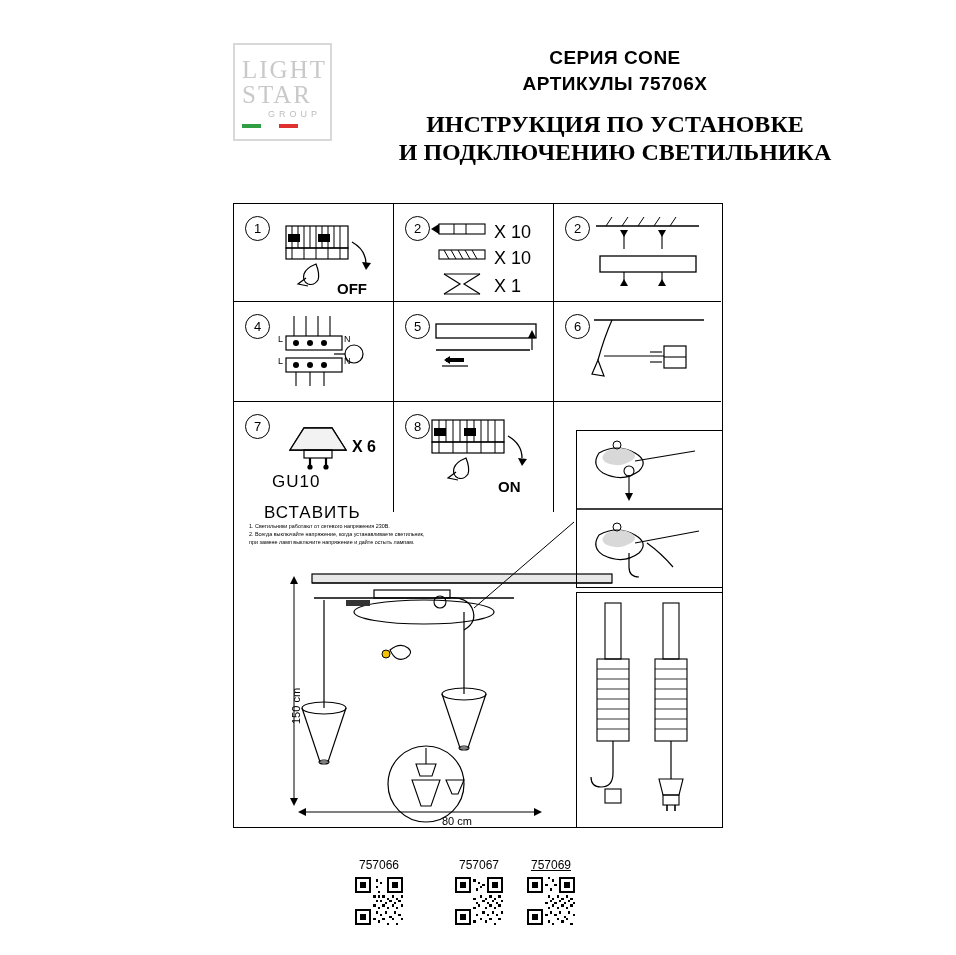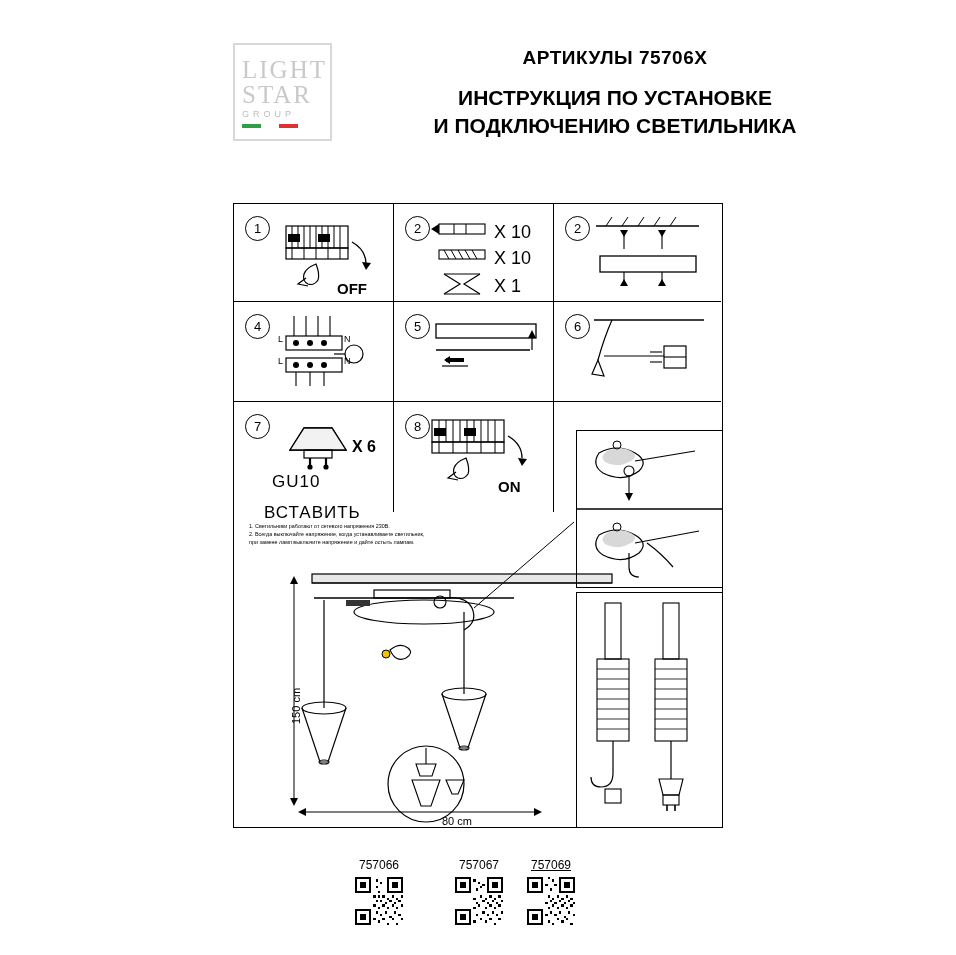--- a/index.html
+++ b/index.html
@@ -43,20 +43,21 @@
     color: #c9c9c9;
     line-height: 25px;
     font-weight: 400;
   }
   .logo-l3 {
     font-family: "Liberation Sans", sans-serif;
     font-size: 9px;
     letter-spacing: 4px;
     color: #bdbdbd;
     margin-top: 2px;
+    margin-left: 26px;
   }
   .logo-flag {
     margin-top: 5px;
     width: 56px;
     height: 4px;
     display: flex;
   }
   .logo-flag i { flex: 1 1 auto; display: block; height: 100%; }
   .flag-g { background: #2f9e44; }
   .flag-w { background: #ffffff; }
@@ -69,23 +70,24 @@
     text-align: center;
   }
   .head-line1, .head-line2 {
     font-size: 19px;
     font-weight: bold;
     letter-spacing: 0.5px;
     line-height: 26px;
   }
   .head-line3 {
     margin-top: 13px;
-    font-size: 21px;
+    font-size: 24px;
     font-weight: bold;
     line-height: 28px;
+    font-family: Liberation Serif, serif;
   }
 
   
   .frame {
     position: absolute;
     left: 233px; top: 203px;
     width: 490px; height: 625px;
     border: 1.6px solid #000;
     box-sizing: border-box;
   }
@@ -191,20 +193,21 @@
     <div class="logo-l2">STAR</div>
     <div class="logo-l3">GROUP</div>
     <div class="logo-flag">
       <i class="flag-g"></i>
         <i class="flag-w"></i>
         <i class="flag-r"></i>
     </div>
   </div>
 
   <div class="head-text">
+    <div class="head-line1">СЕРИЯ CONE</div>
     <div class="head-line2">АРТИКУЛЫ 75706X</div>
     <div class="head-line3">ИНСТРУКЦИЯ ПО УСТАНОВКЕ</div>
     <div class="head-line3" style="margin-top:0">И ПОДКЛЮЧЕНИЮ СВЕТИЛЬНИКА</div>
   </div>
 </div>
 
 <div class="frame">
 
   <div class="cell" style="left:0; top:0; width:160px; height:98px;">
     <div class="step-num">1</div>

